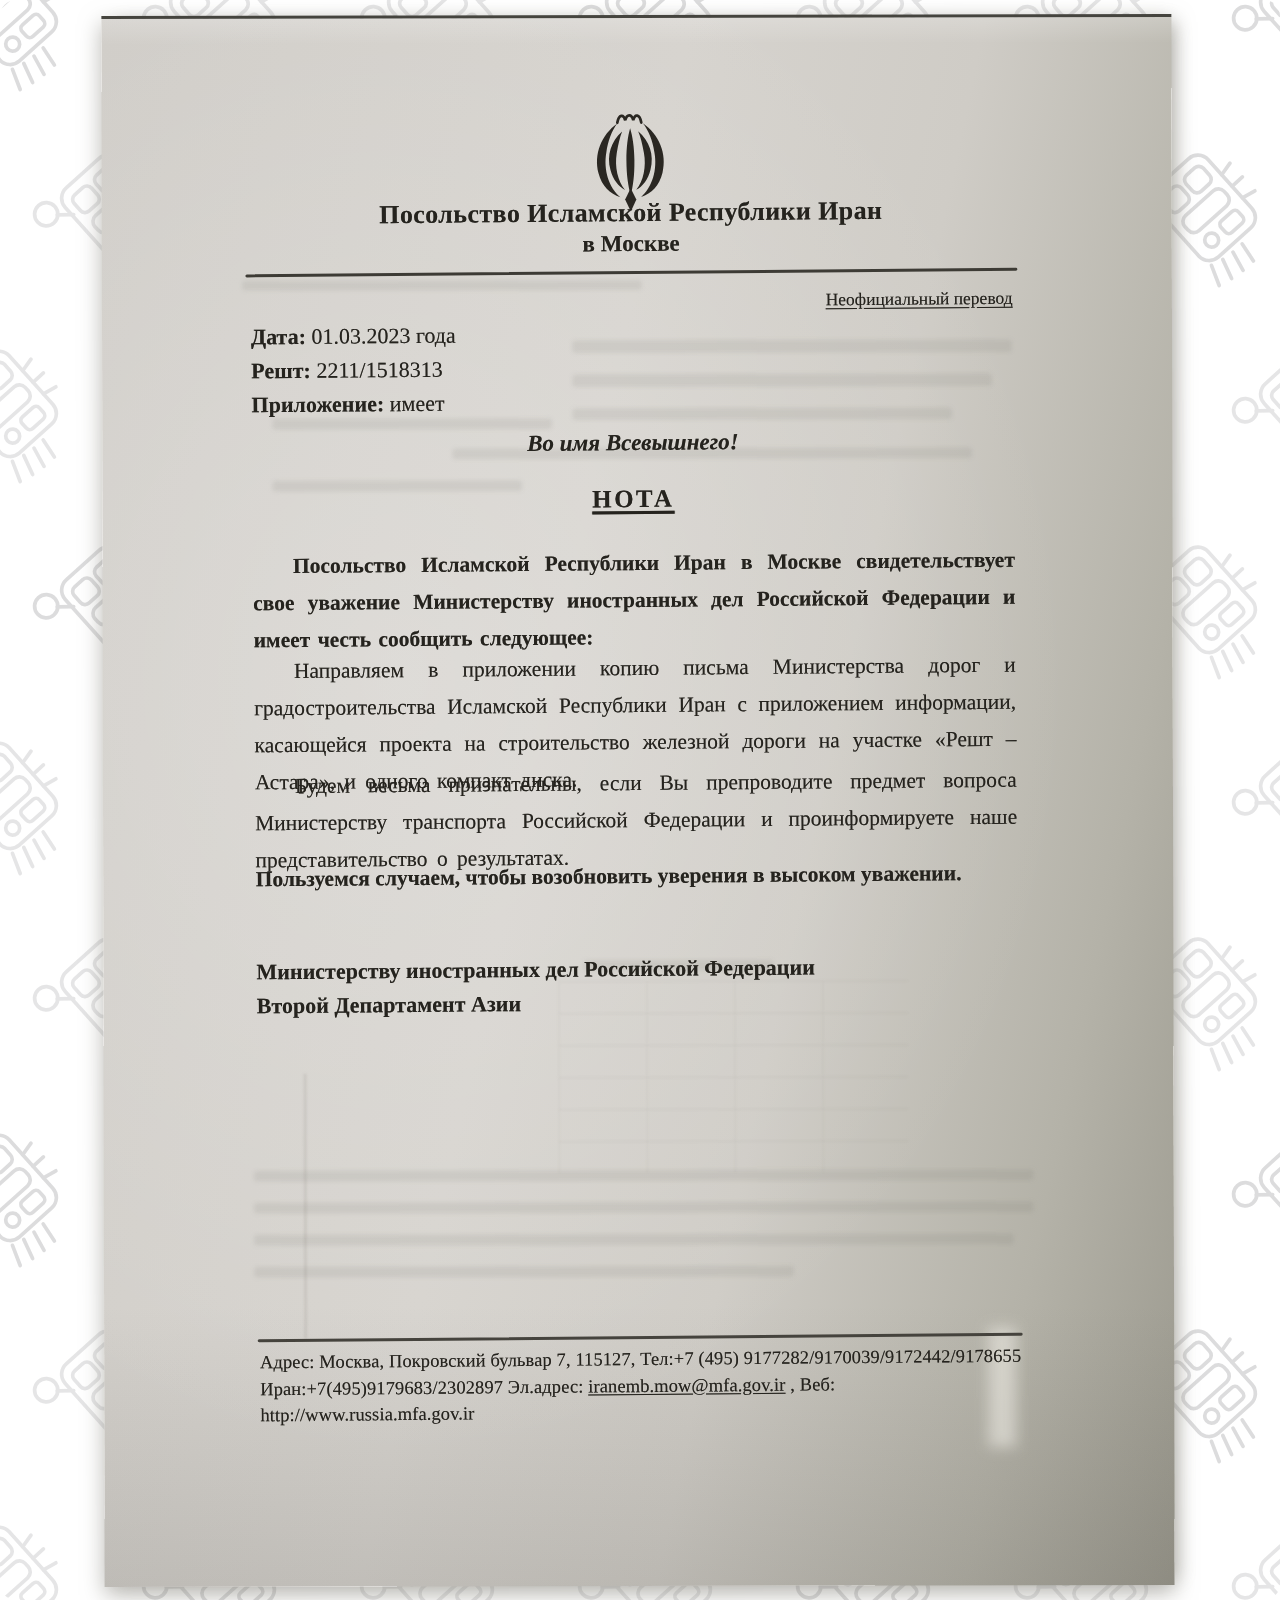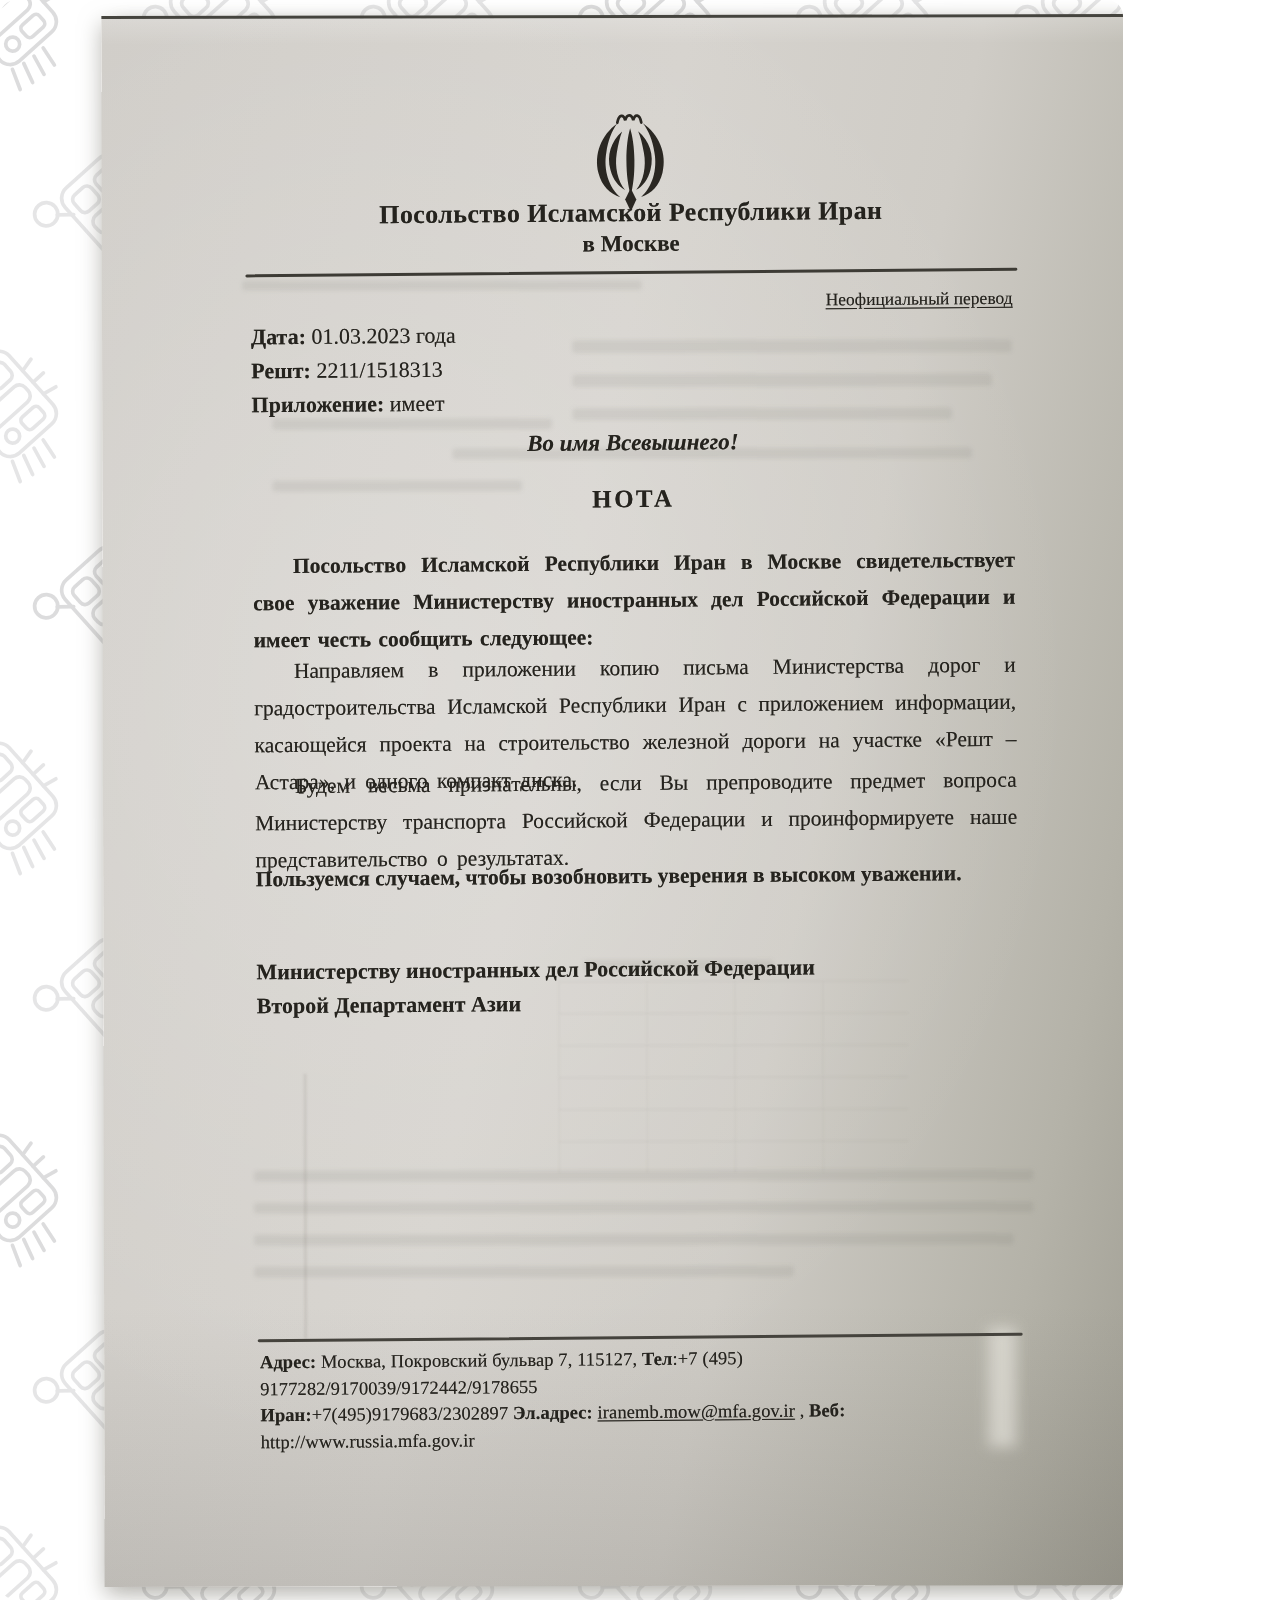--- a/index.html
+++ b/index.html
@@ -3,21 +3,21 @@
 <meta charset="utf-8">
 <style>
   html,body{margin:0;padding:0;}
   body{
     width:1280px;height:1600px;
     background:#ffffff;
     font-family:"Liberation Serif", serif;
     overflow:hidden;
   }
   .stage{
-    position:relative;width:1123px;height:1600px;
+    position:relative;width:1280px;height:1600px;
     background:#ffffff;border-radius:16px;overflow:hidden;
   }
   
   .wm-layer{position:absolute;inset:0;z-index:0;}
   
   .paper{
     position:absolute;left:103px;top:15px;width:1070px;height:1568px;
     z-index:2;
     background:
       linear-gradient(to bottom, rgba(255,255,255,.20), rgba(255,255,255,0) 26px),
@@ -40,31 +40,31 @@
   .emblem-wrap{left:152px;width:762px;top:90px;text-align:center;}
   .org1{top:180px;font-size:26px;font-weight:700;letter-spacing:.4px;}
   .org2{top:213px;font-size:23px;font-weight:700;}
   .rule-top{top:253px;left:147px;width:772px;height:3px;background:#3d3b35;border-radius:2px;}
   .note{top:273px;text-align:right;font-size:17.5px;}
   .note span{text-decoration:underline;text-underline-offset:3px;}
   .meta{top:299px;font-size:22px;line-height:34px;}
   .meta b{font-weight:700;}
   .invocation{top:412px;font-size:23px;font-weight:700;font-style:italic;}
   .nota{top:467px;font-size:25px;font-weight:700;letter-spacing:2.5px;}
-  .nota span{text-underline-offset:4px;text-decoration-thickness:2.5px;margin-top:40px;}
+  .nota span{text-decoration:underline;text-underline-offset:4px;text-decoration-thickness:2.5px;margin-top:40px;}
   .para{font-size:21.5px;line-height:37px;text-align:justify;}
   .para .ind{display:inline-block;width:40px;}
   .p1{top:527px;font-weight:700;word-spacing:2px;}
   .p2{top:632px;word-spacing:4px;}
   .p3{top:747px;word-spacing:4px;}
   .closing{top:846px;font-size:21.5px;font-weight:700;}
   .addressee{top:934px;font-size:22px;font-weight:700;line-height:34px;}
   .rule-bottom{top:1318px;left:150px;width:765px;height:2.5px;background:#45433d;border-radius:2px;}
   .footer{top:1328px;font-size:18.5px;line-height:26.5px;letter-spacing:.1px;}
-  .footer b{font-weight:700;}
+  .footer b{font-weight:400;}
   .footer .mail{text-decoration:underline;text-underline-offset:2px;}
   
   .ghost{position:absolute;background:rgba(104,100,88,.11);filter:blur(2.2px);border-radius:4px;}
   .ghost-table{
     position:absolute;left:455px;top:963px;width:350px;height:192px;
     background:
       repeating-linear-gradient(to bottom, rgba(110,106,96,.17) 0 1.5px, rgba(0,0,0,0) 1.5px 32px),
       repeating-linear-gradient(to right, rgba(110,106,96,.15) 0 1.5px, rgba(0,0,0,0) 1.5px 88px);
     filter:blur(1.2px);opacity:.55;
   }

